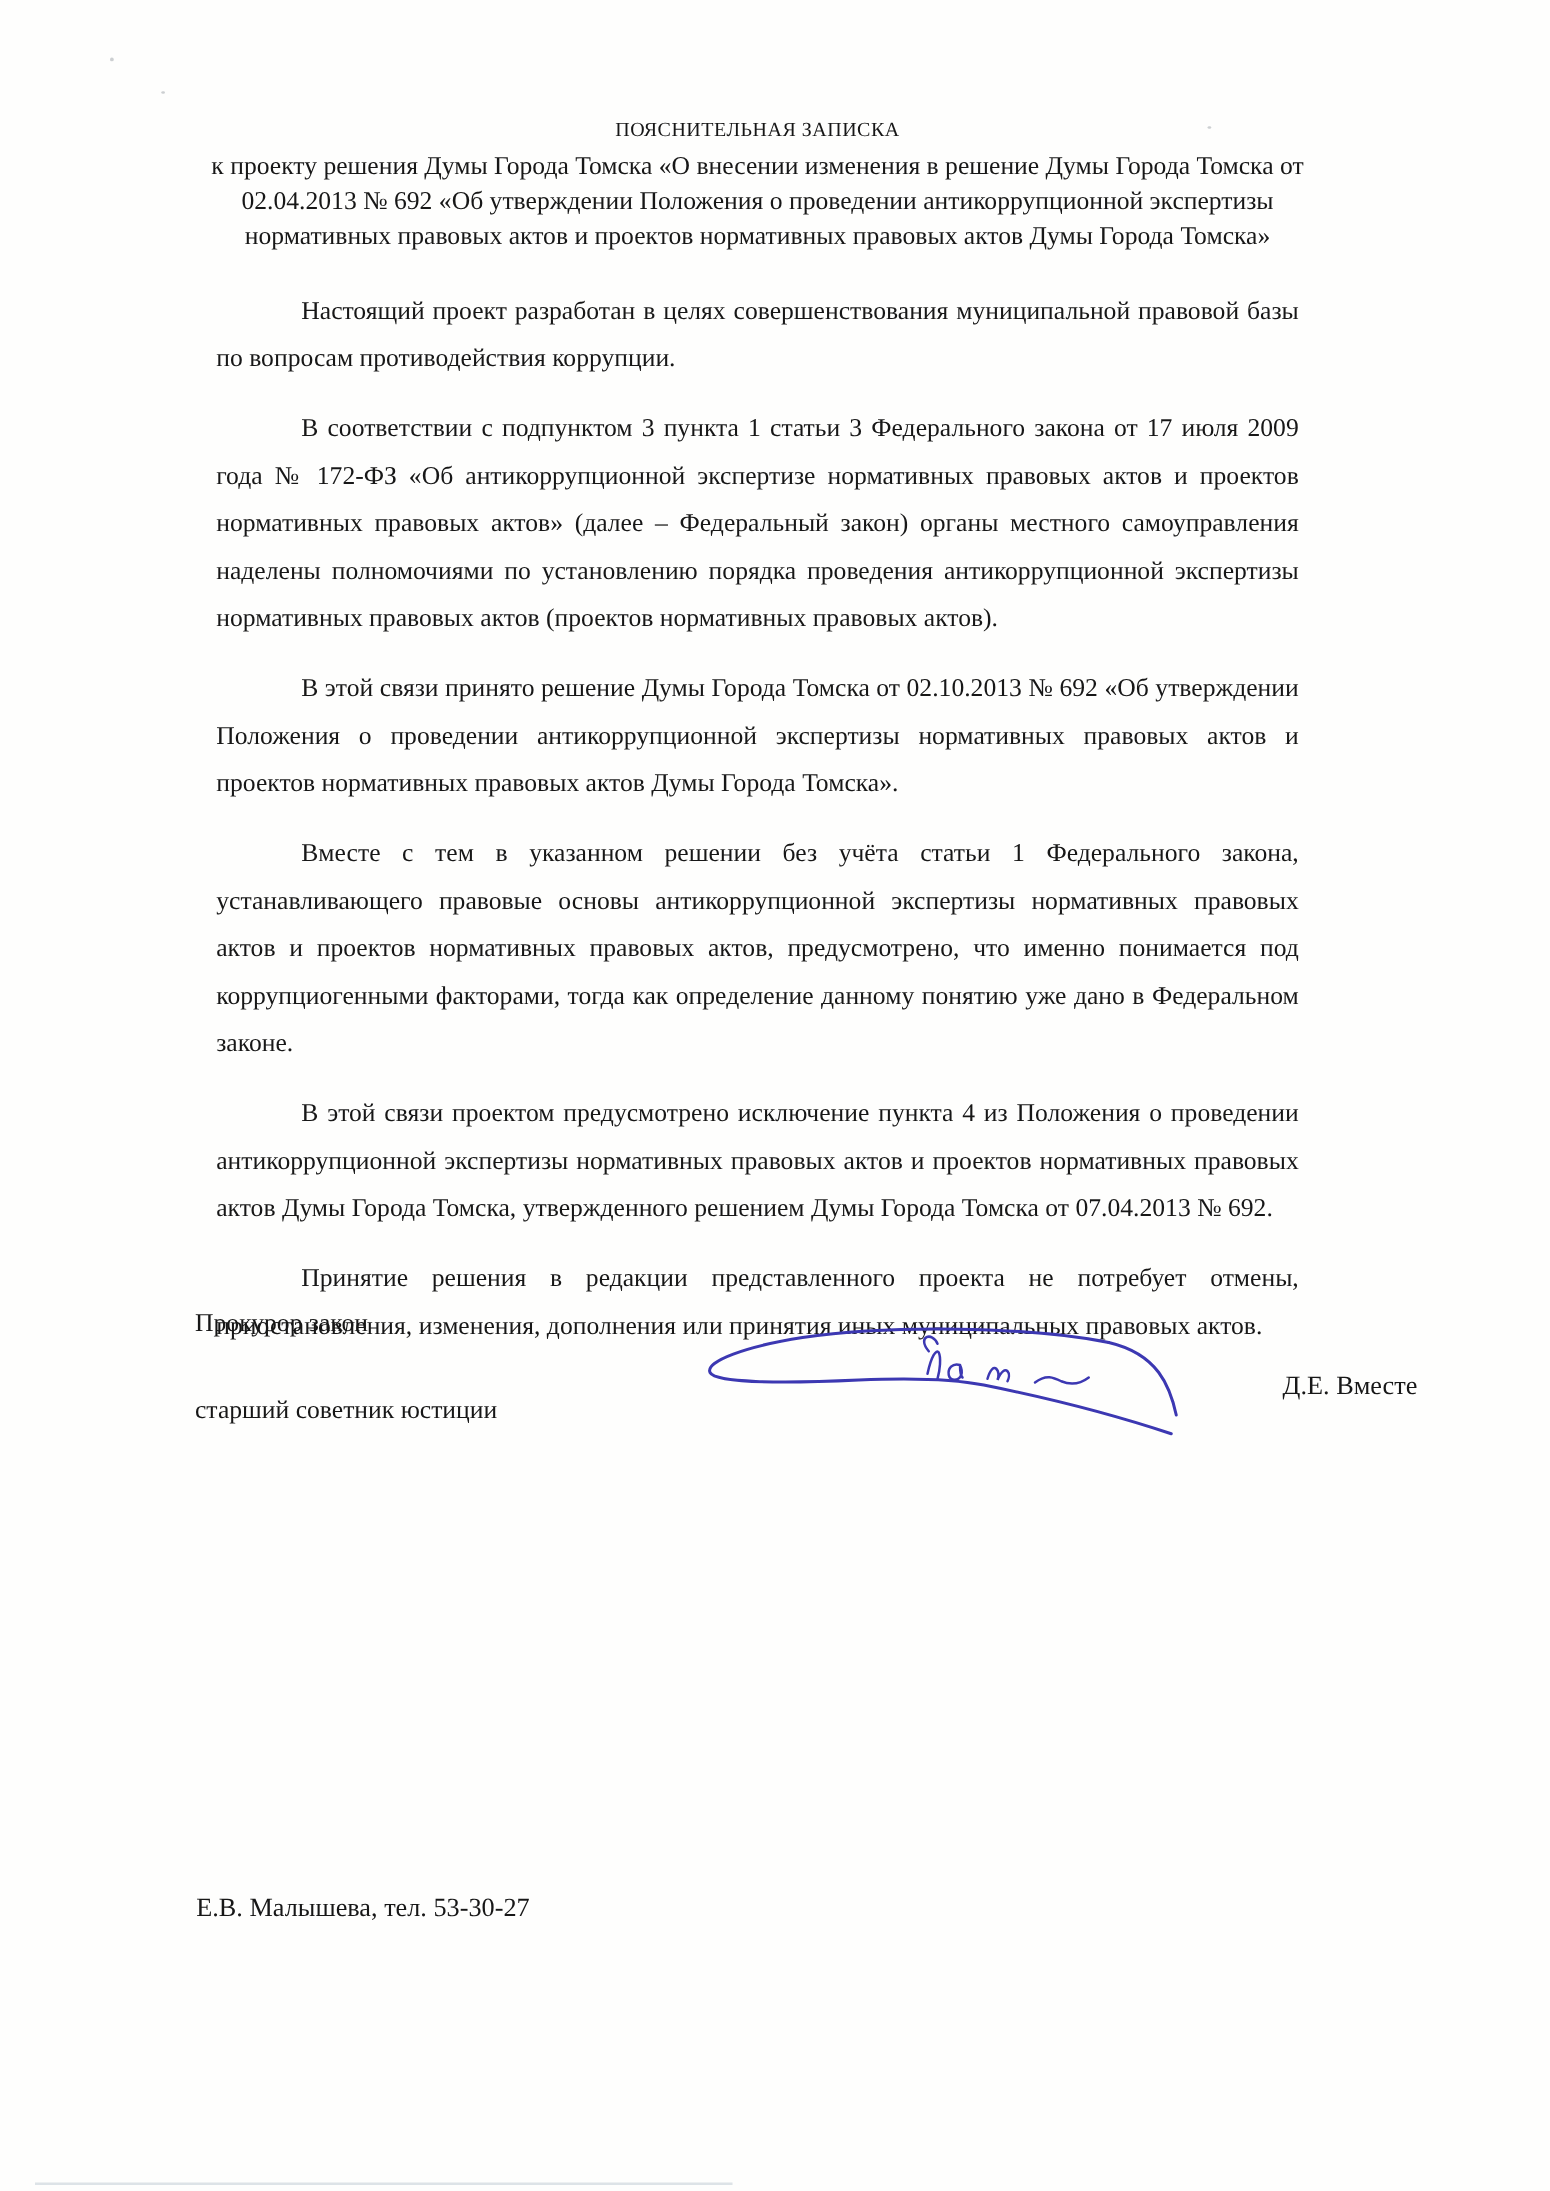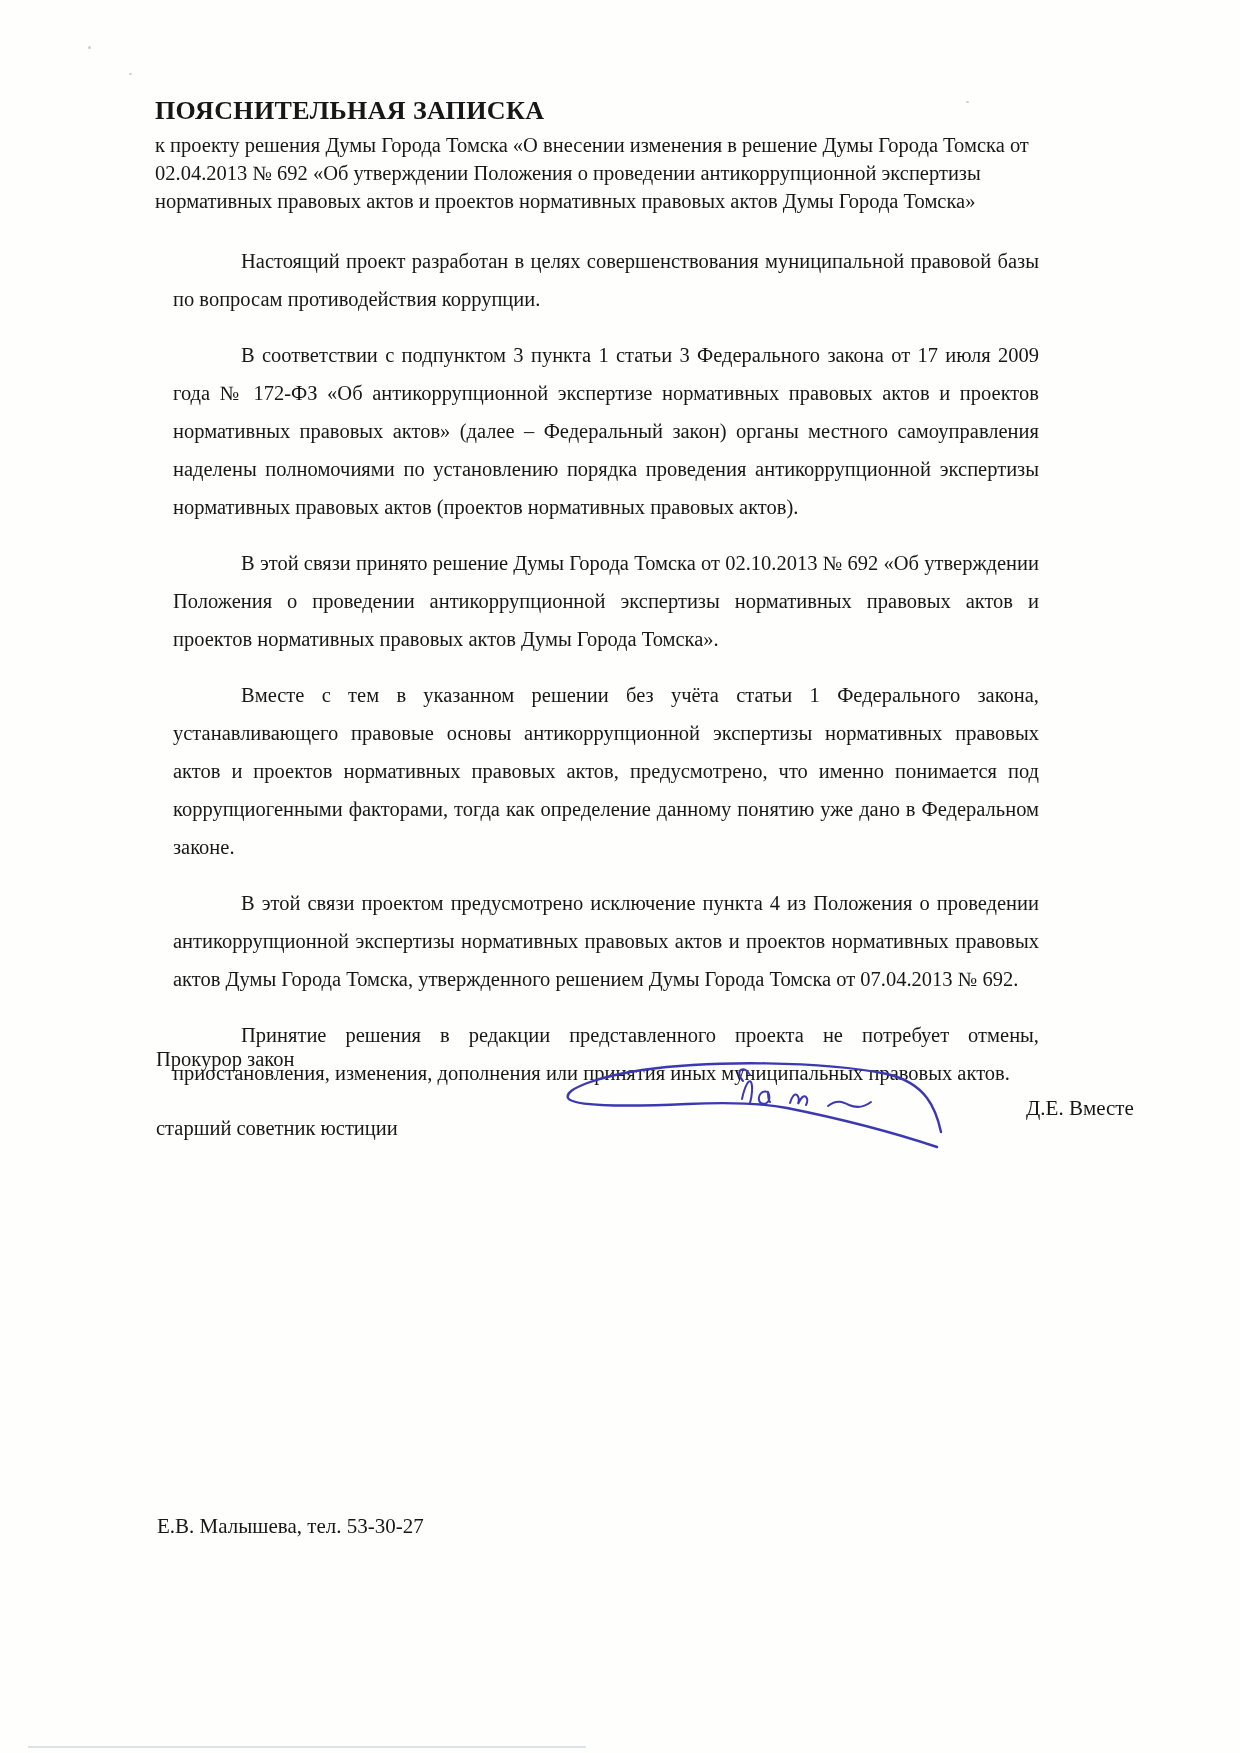--- a/index.html
+++ b/index.html
@@ -13,31 +13,31 @@
     color: #171717;
   }
   .content {
     position: absolute;
     left: 155px;
     top: 96px;
     width: 902px;
   }
   .doc-title {
     margin: 0 0 5px 0;
-    font-size: 26px;
-    font-weight: 700;
-    text-align: left;
+    font-size: 16px;
+    font-weight: 400;
+    text-align: center;
     letter-spacing: 0.4px;
     white-space: nowrap;
   }
   .doc-subtitle {
     margin: 0 0 27px 0;
     font-size: 20.5px;
     line-height: 28px;
-    text-align: left;
+    text-align: center;
   }
   .body-par {
     margin: 18px;
     font-size: 20.5px;
     line-height: 38px;
     text-align: justify;
     text-indent: 68px;
   }
   .body-par.bold { font-weight: 700; }
   .sig-role {

